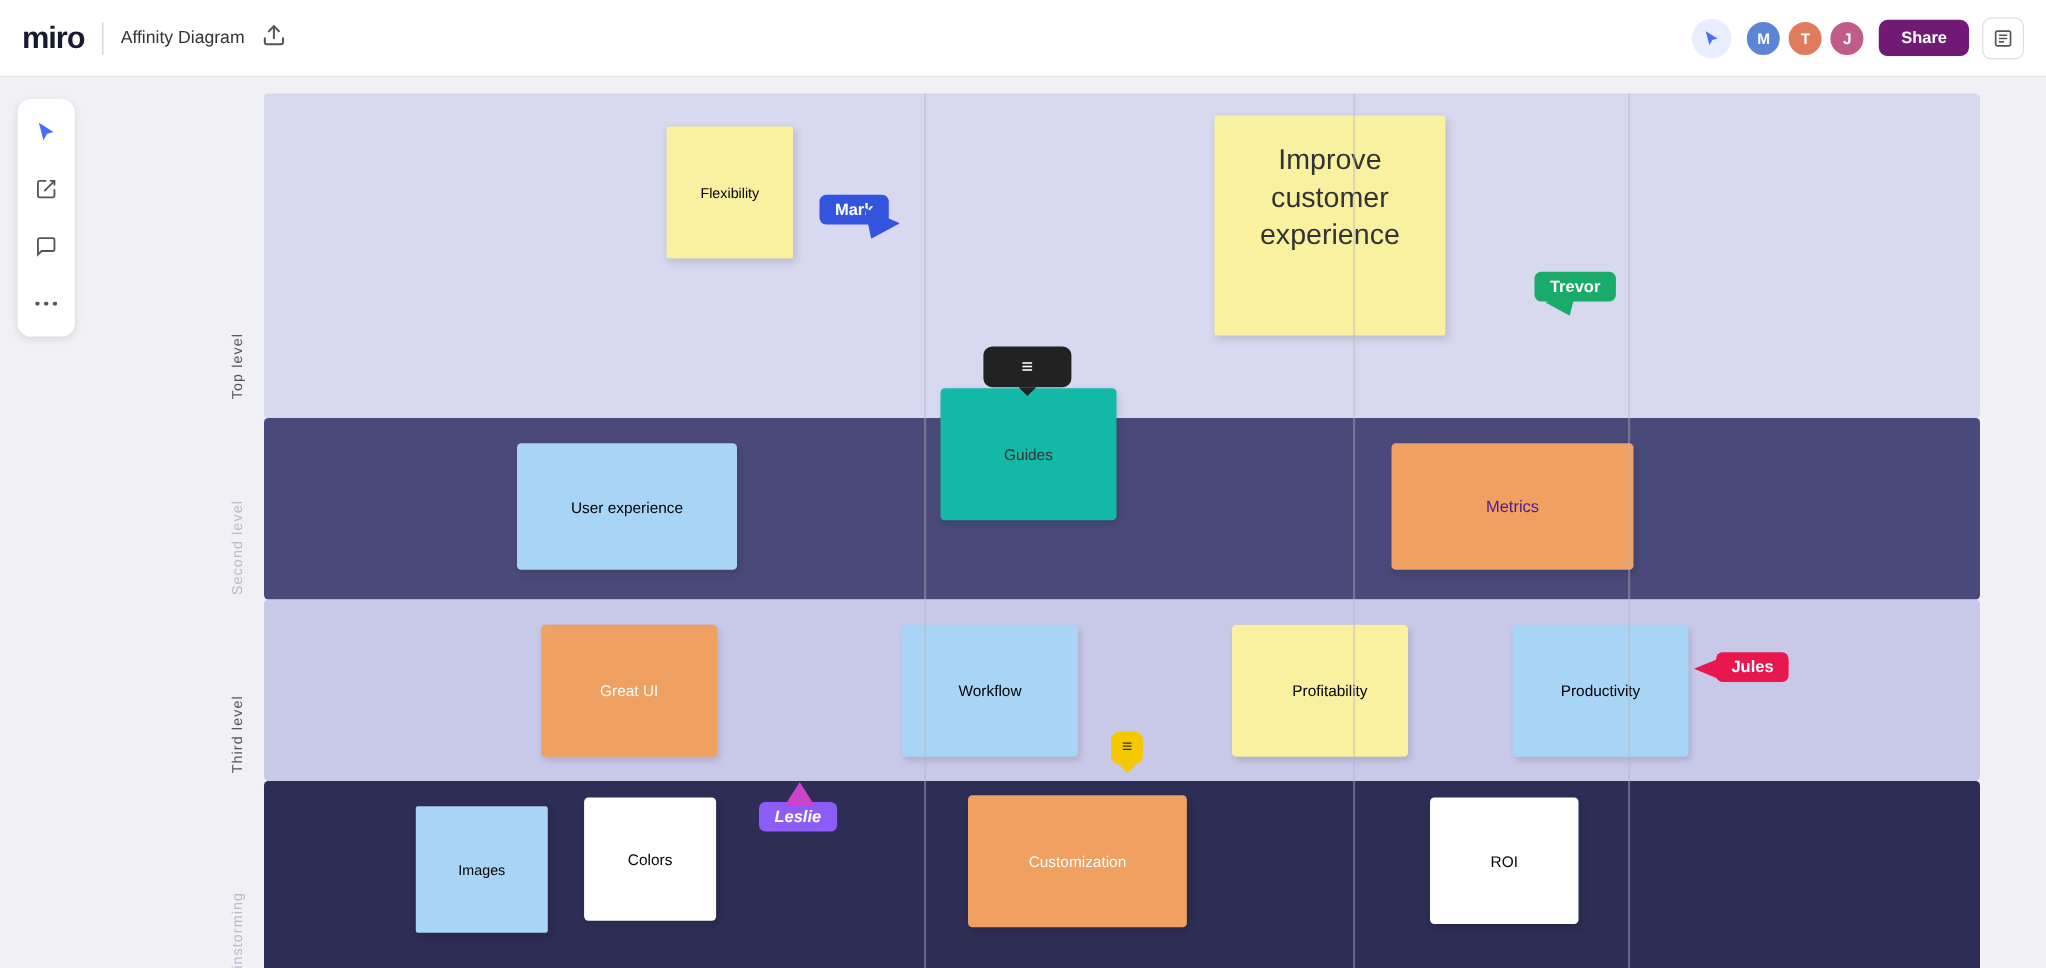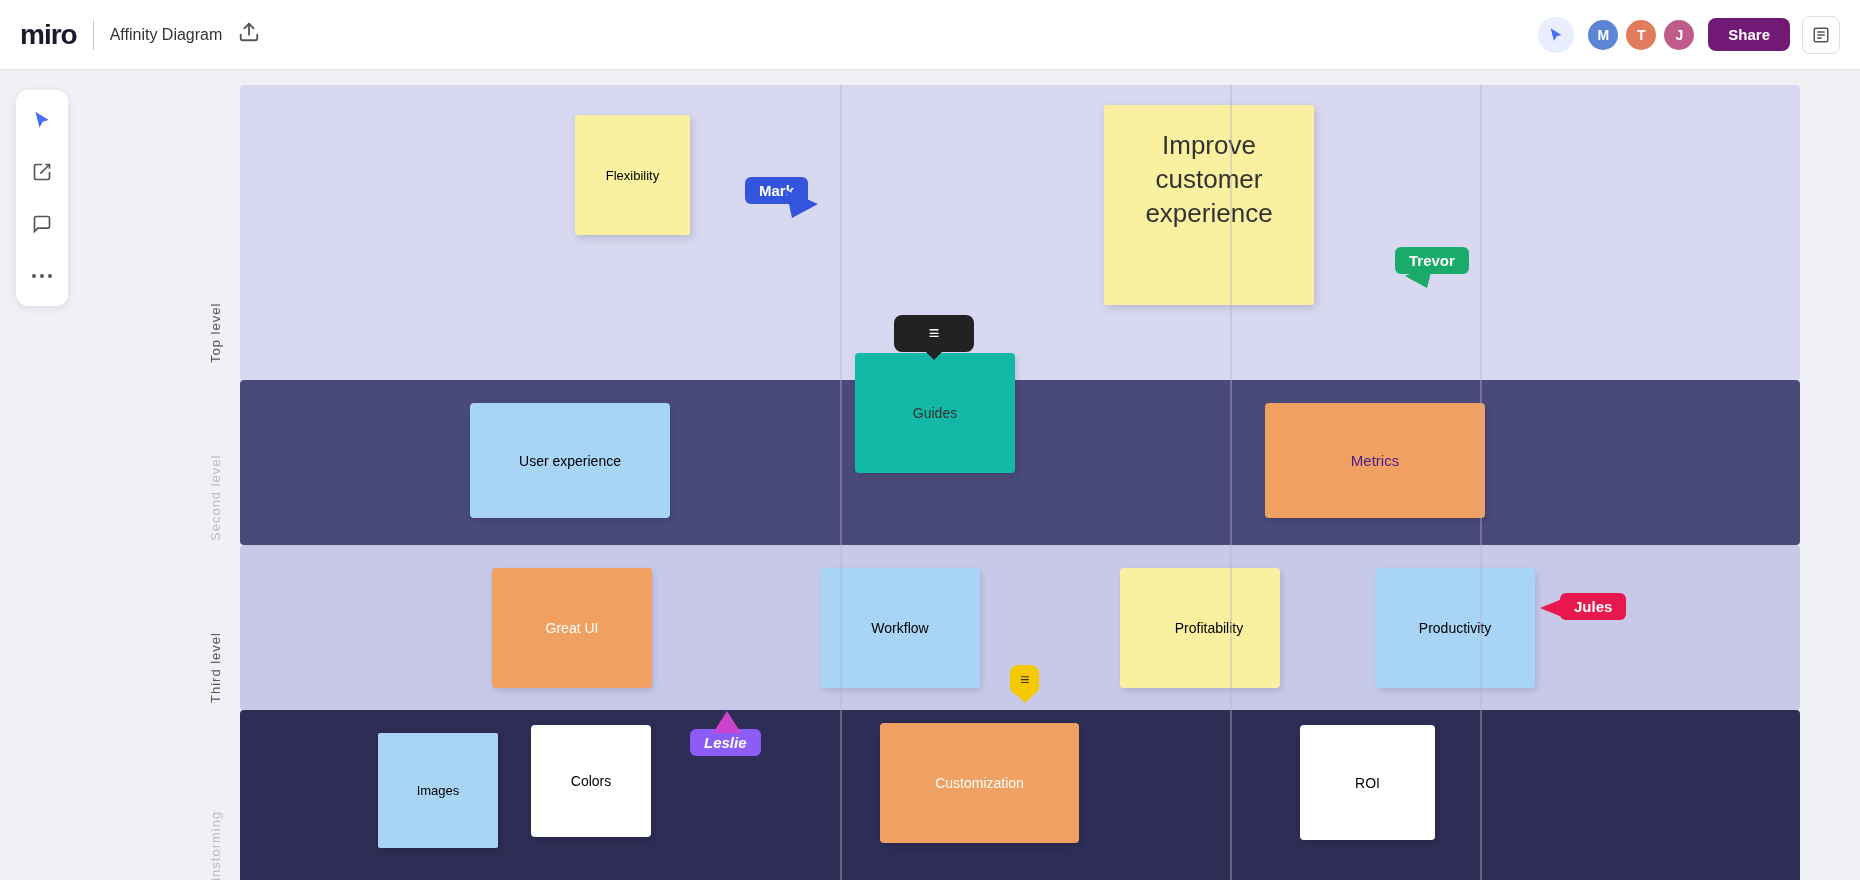--- a/index.html
+++ b/index.html
@@ -215,21 +215,21 @@
       justify-content: center;
       text-align: center;
       font-size: 15px;
       border-radius: 4px;
       cursor: pointer;
       box-shadow: 2px 3px 6px rgba(0,0,0,0.12);
       padding: 10px;
     }
 
     
-    .sticky-yellow { background: #f9f0a0; }
+    .sticky-yellow { background: #f9f0a0; margin-left: 31px; }
     
     .sticky-blue { background: #a8d4f5; }
     
     .card-orange { background: #f0a060; color: #fff; }
     
     .card-white { background: #ffffff; }
     
     .card-lightblue { background: #a8d4f5; }
     
     .card-yellow { background: #f9f0a0; padding-left: 28px; }

